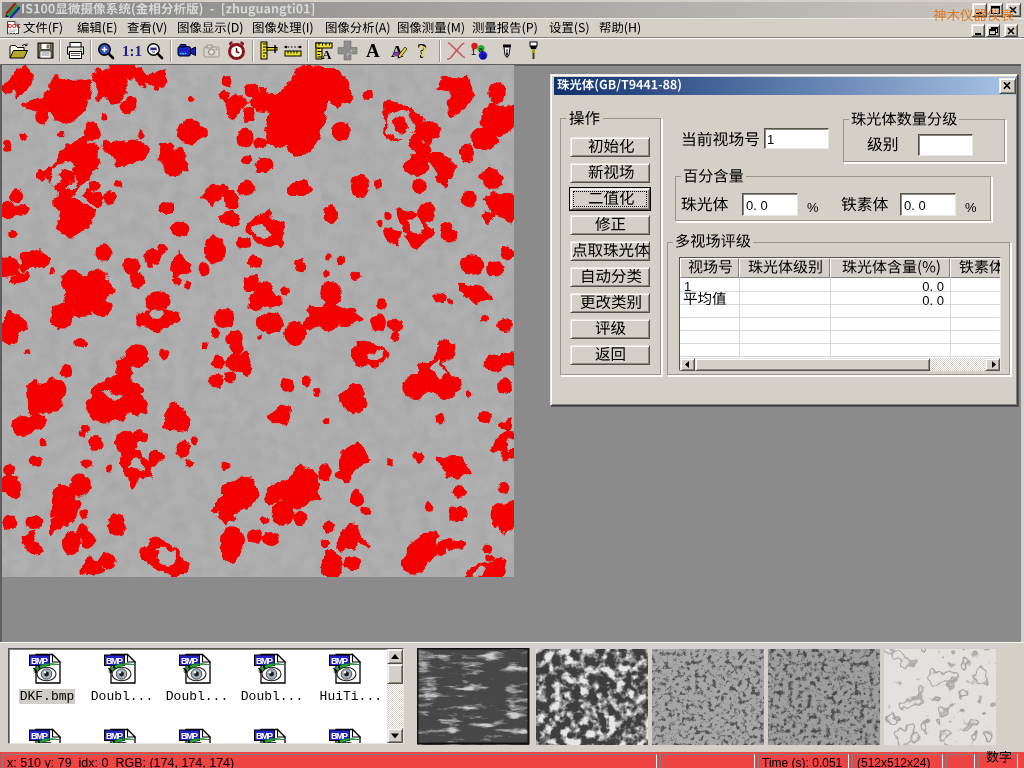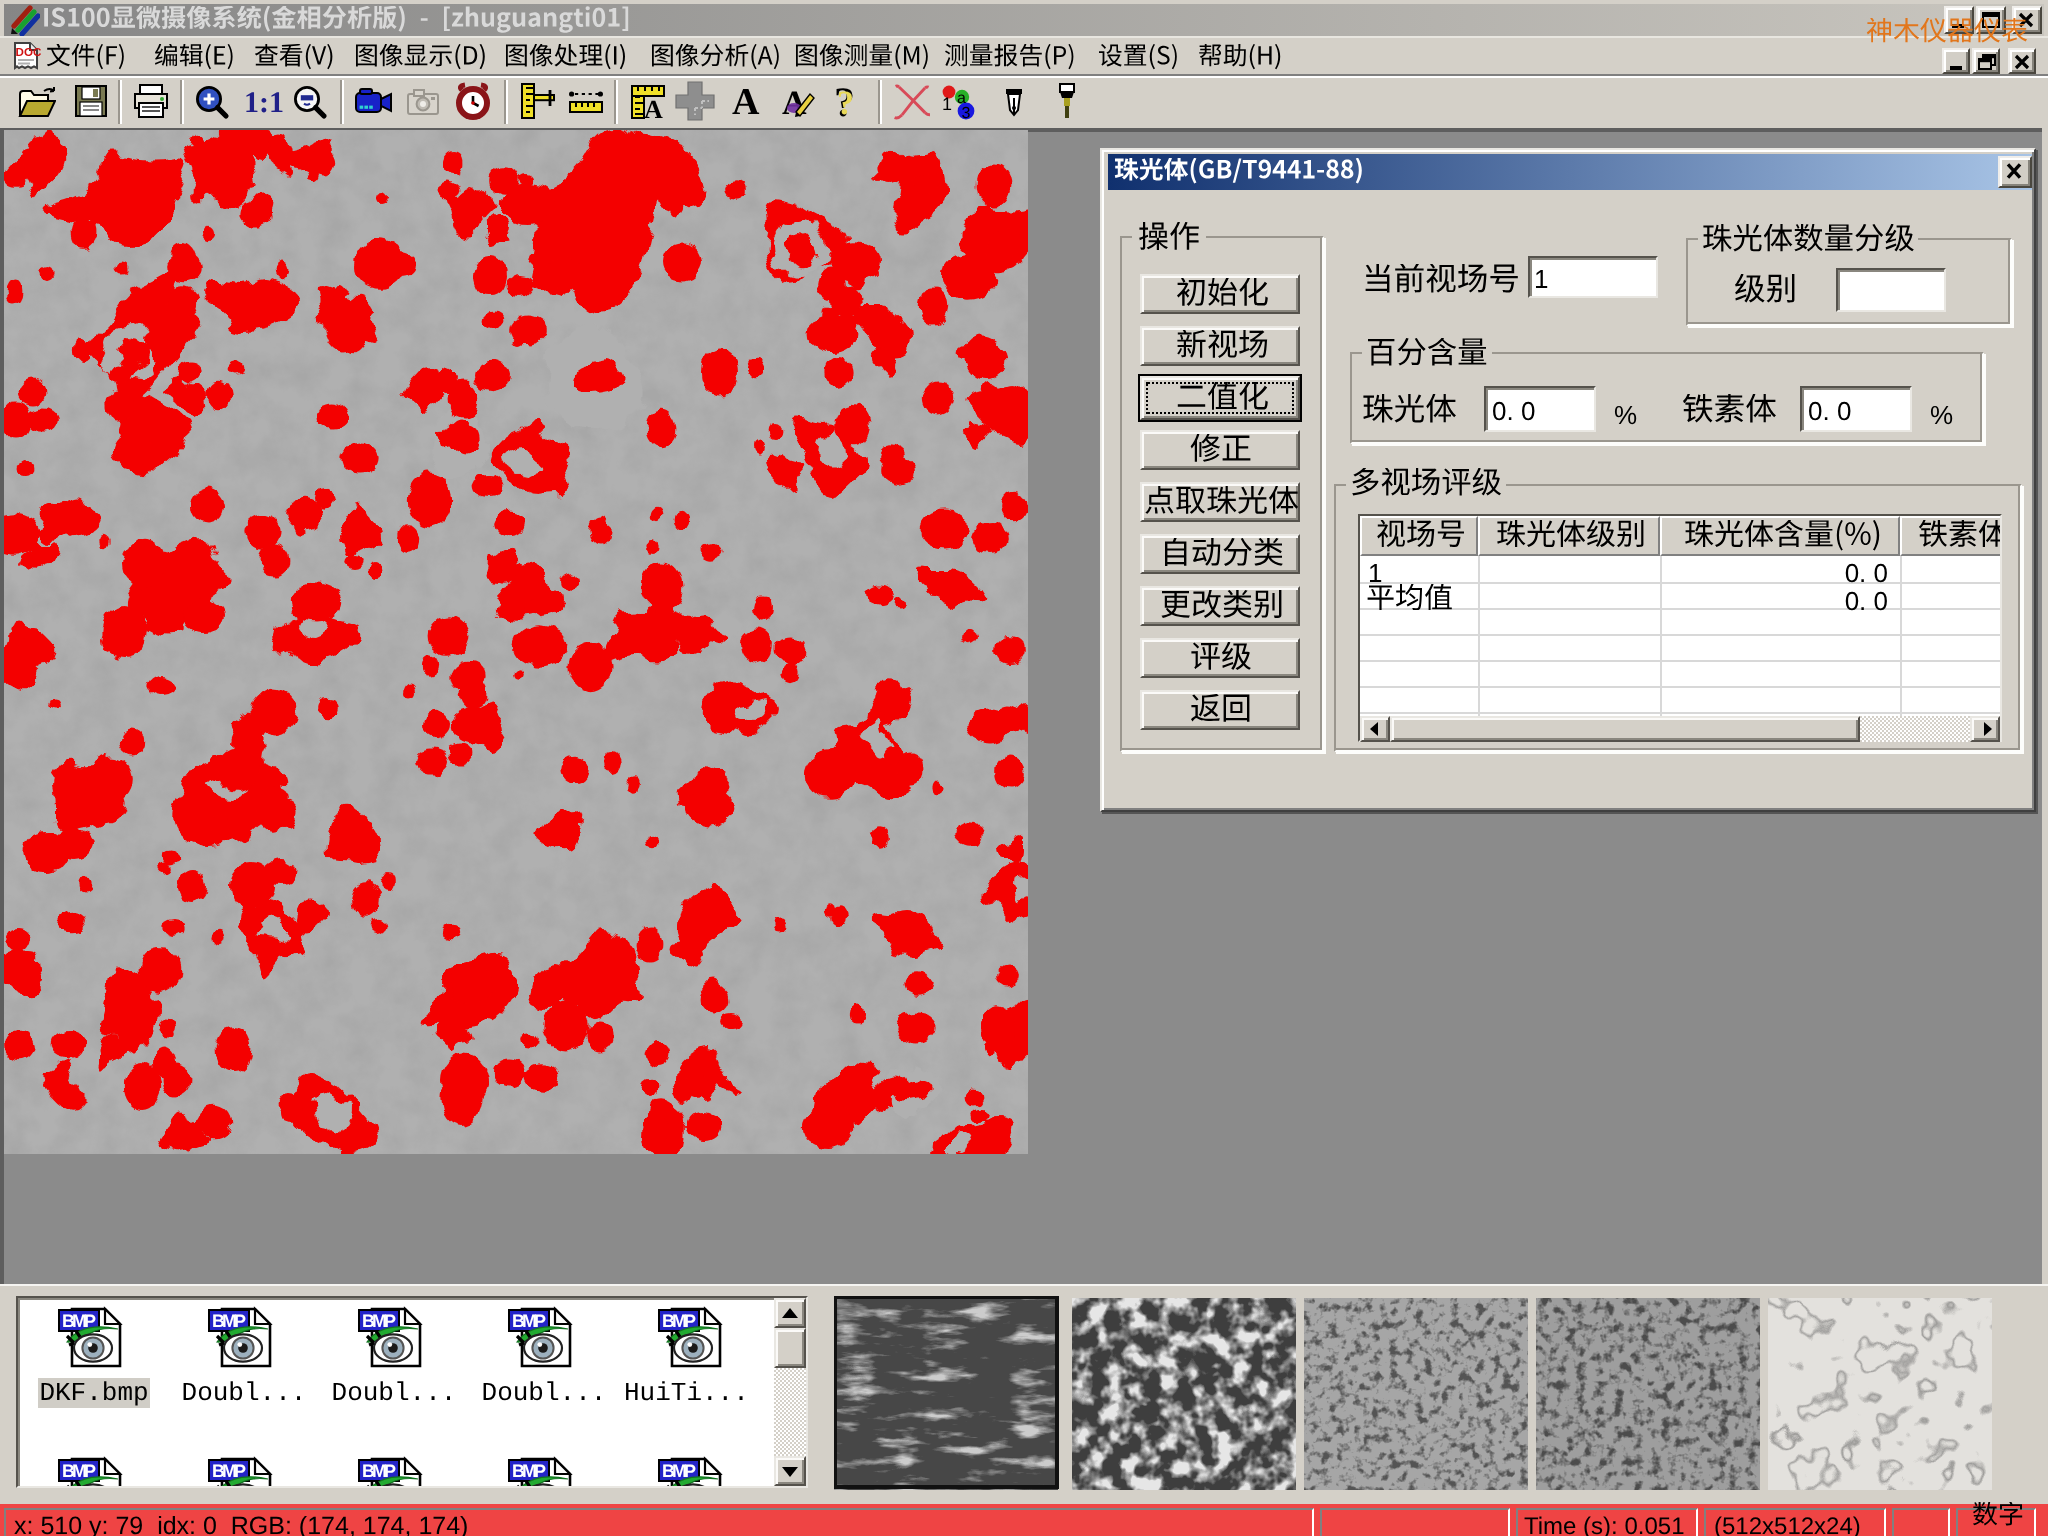--- a/index.html
+++ b/index.html
@@ -845,21 +845,21 @@
 <path d="M23.5 4.5 L23.5 12 L31 12Z" fill="#fbfbfb" stroke="#000" stroke-width="1.1"></path>
 <rect x="0.5" y="5" width="20" height="10.5" fill="#2424c8" stroke="#000"></rect>
 <text x="2" y="13.6" font-family="Liberation Sans" font-size="9" font-weight="bold" fill="#fff" textLength="17">BMP</text>
 <path d="M4.5 21 Q12 10.5 30 14.5 Q21.5 13.5 16.5 16.5 Q8.5 21.5 4.5 21Z" fill="#22aa30" stroke="#117020" stroke-width=".6"></path>
 <ellipse cx="17.5" cy="24" rx="9.5" ry="6.8" fill="#fff" stroke="#222" stroke-width="1.1"></ellipse>
 <circle cx="17.5" cy="24" r="5.3" fill="#9cb0be" stroke="#555" stroke-width="1"></circle>
 <circle cx="17.5" cy="24" r="2.4" fill="#1a1a1a"></circle>
 <circle cx="15.9" cy="22.3" r="1.2" fill="#fff"></circle>
 <path d="M8 21.5 L4.5 18 M8 21.5 L5.5 22.5 M11 18.5 L9 15.5" stroke="#000" stroke-width="1.6"></path>
 </svg>
-    <div class="abs" style="left:302px;top:40px;width:72px;height:15px;font:13px 'Liberation Mono';text-align:left;white-space:nowrap"><span style="padding:0 1px">HuiTi...</span></div>
+    <div class="abs" style="left:302px;top:40px;width:72px;height:15px;font:13px 'Liberation Mono';text-align:right;white-space:nowrap"><span style="padding:0 1px">HuiTi...</span></div>
     <svg width="36" height="36" viewBox="0 0 36 36" style="position:absolute;left:320px;top:76px">
 <path d="M7 4.5 H23.5 L31 12 V33 H7Z" fill="#fff" stroke="#000" stroke-width="1.3"></path>
 <path d="M23.5 4.5 L23.5 12 L31 12Z" fill="#fbfbfb" stroke="#000" stroke-width="1.1"></path>
 <rect x="0.5" y="5" width="20" height="10.5" fill="#2424c8" stroke="#000"></rect>
 <text x="2" y="13.6" font-family="Liberation Sans" font-size="9" font-weight="bold" fill="#fff" textLength="17">BMP</text>
 <path d="M4.5 21 Q12 10.5 30 14.5 Q21.5 13.5 16.5 16.5 Q8.5 21.5 4.5 21Z" fill="#22aa30" stroke="#117020" stroke-width=".6"></path>
 <ellipse cx="17.5" cy="24" rx="9.5" ry="6.8" fill="#fff" stroke="#222" stroke-width="1.1"></ellipse>
 <circle cx="17.5" cy="24" r="5.3" fill="#9cb0be" stroke="#555" stroke-width="1"></circle>
 <circle cx="17.5" cy="24" r="2.4" fill="#1a1a1a"></circle>
 <circle cx="15.9" cy="22.3" r="1.2" fill="#fff"></circle>

